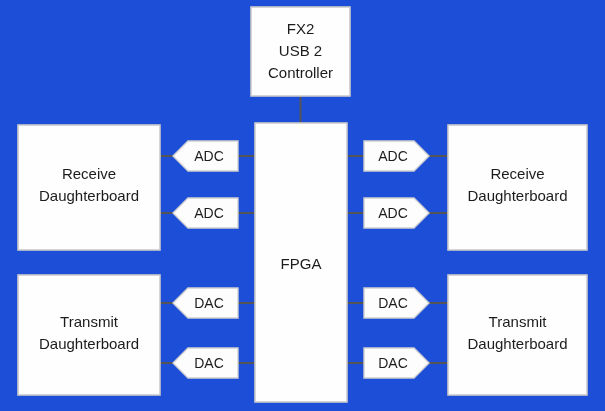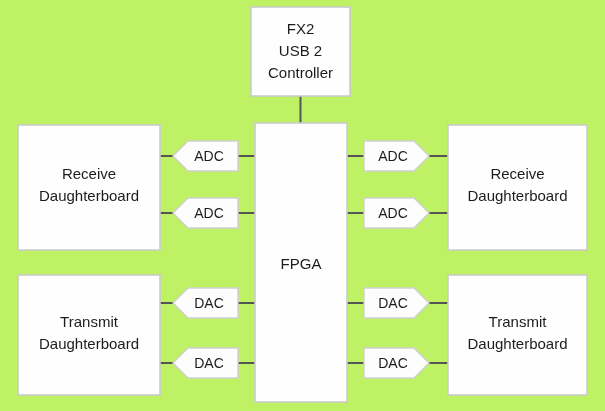--- a/index.html
+++ b/index.html
@@ -7,21 +7,21 @@
     padding: 0;
     background: #ffffff;
   }
   body {
     font-family: "Liberation Sans", sans-serif;
   }
   #diagram-canvas {
     position: relative;
     width: 605px;
     height: 411px;
-    background: #bef264;
+    background: #1d4ed8;
     overflow: hidden;
   }
   #diagram-svg {
     position: absolute;
     top: 0;
     left: 0;
     width: 605px;
     height: 411px;
   }
   .blk-rect {

